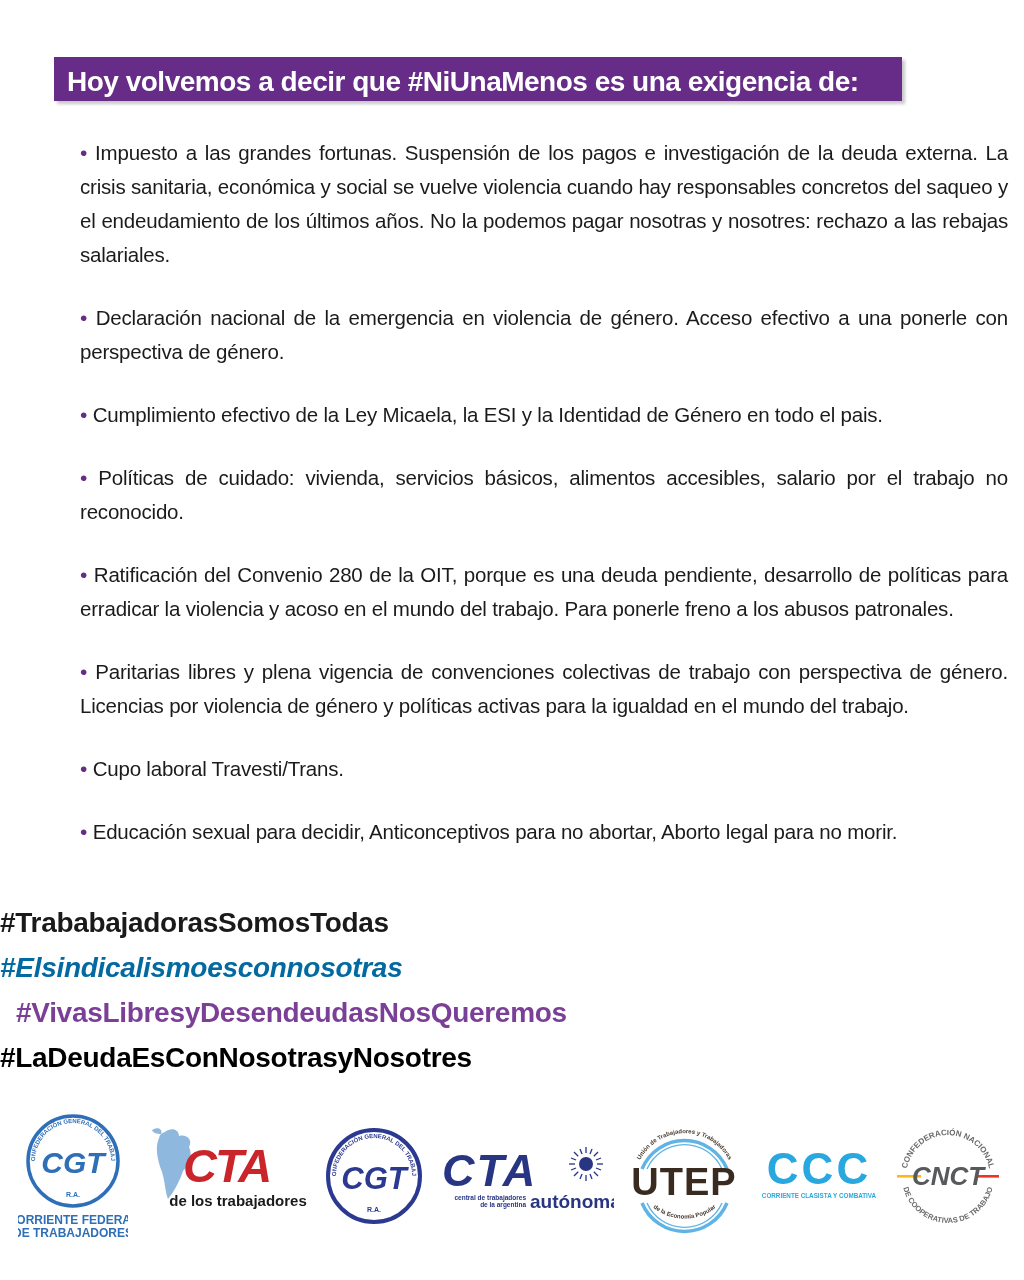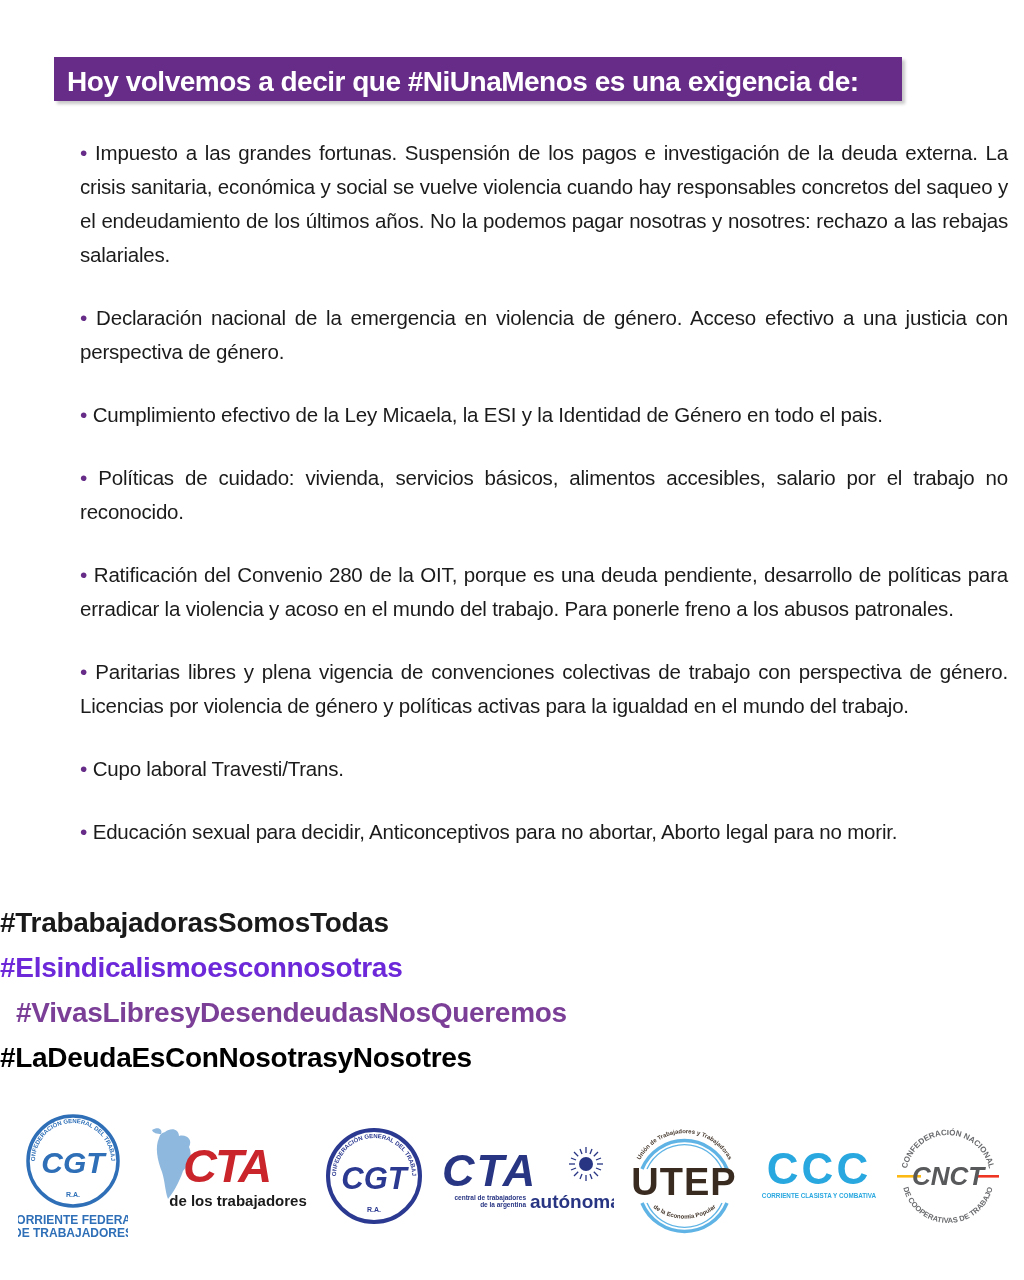--- a/index.html
+++ b/index.html
@@ -33,32 +33,32 @@
 </style>
 </head>
 <body>
 
 <div class="banner" style="background-color: rgb(102, 44, 136);">
   <span>Hoy volvemos a decir que #NiUnaMenos es una exigencia de:</span>
 </div>
 
 <div class="content">
   <p><span class="dot" style="color: rgb(102, 44, 136);">•</span> <span>Impuesto a las grandes fortunas. Suspensión de los pagos e investigación de la deuda externa. La crisis sanitaria, económica y social se vuelve violencia cuando hay responsables concretos del saqueo y el endeudamiento de los últimos años. No la podemos pagar nosotras y nosotres: rechazo a las rebajas salariales.</span></p>
-  <p><span class="dot" style="color: rgb(102, 44, 136);">•</span> <span>Declaración nacional de la emergencia en violencia de género. Acceso efectivo a una justicia con perspectiva de género.</span></p>
+  <p><span class="dot" style="color: rgb(102, 44, 136);">•</span> <span>Declaración nacional de la emergencia en violencia de género. Acceso efectivo a una ponerle con perspectiva de género.</span></p>
   <p><span class="dot" style="color: rgb(102, 44, 136);">•</span> <span>Cumplimiento efectivo de la Ley Micaela, la ESI y la Identidad de Género en todo el pais.</span></p>
   <p><span class="dot" style="color: rgb(102, 44, 136);">•</span> <span>Políticas de cuidado: vivienda, servicios básicos, alimentos accesibles, salario por el trabajo no reconocido.</span></p>
   <p><span class="dot" style="color: rgb(102, 44, 136);">•</span> <span>Ratificación del Convenio 280 de la OIT, porque es una deuda pendiente, desarrollo de políticas para erradicar la violencia y acoso en el mundo del trabajo. Para ponerle freno a los abusos patronales.</span></p>
   <p><span class="dot" style="color: rgb(102, 44, 136);">•</span> <span>Paritarias libres y plena vigencia de convenciones colectivas de trabajo con perspectiva de género. Licencias por violencia de género y políticas activas para la igualdad en el mundo del trabajo.</span></p>
   <p><span class="dot" style="color: rgb(102, 44, 136);">•</span> <span>Cupo laboral Travesti/Trans.</span></p>
   <p><span class="dot" style="color: rgb(102, 44, 136);">•</span> <span>Educación sexual para decidir, Anticonceptivos para no abortar, Aborto legal para no morir.</span></p>
 </div>
 
 <div class="hashtags">
   <div style="color: rgb(26, 26, 26);">#TrababajadorasSomosTodas</div>
-  <div style="color: #6d28d9;">#Elsindicalismoesconnosotras</div>
+  <div style="color: #0369a1; font-style: italic;">#Elsindicalismoesconnosotras</div>
   <div style="color: rgb(123, 63, 152); margin-left: 16px;">#VivasLibresyDesendeudasNosQueremos</div>
   <div style="color: #000000;">#LaDeudaEsConNosotrasyNosotres</div>
 </div>
 
 <div class="logos">
 
   <svg class="logo" width="110" height="135" viewBox="0 0 110 135">
     <circle cx="55" cy="52" r="45" fill="none" stroke="#2e6fb7" stroke-width="3.5"></circle>
     <defs>
         <path id="cft-arc" d="M 17,52 A 38,38 0 1 1 93,52"></path>

